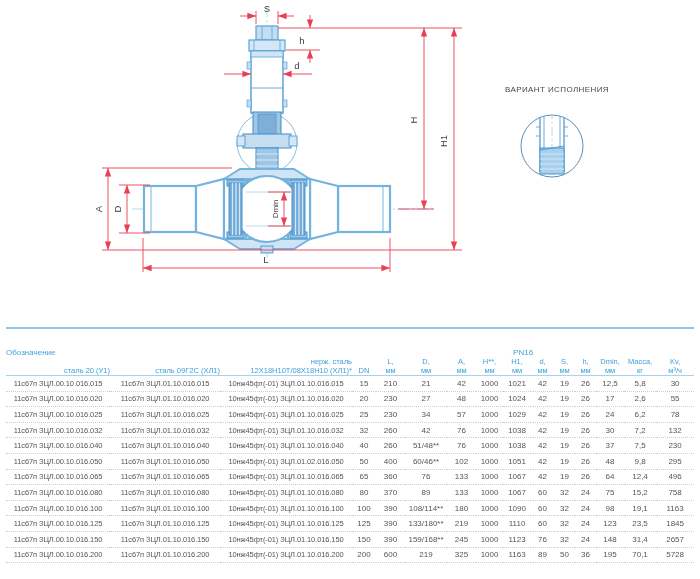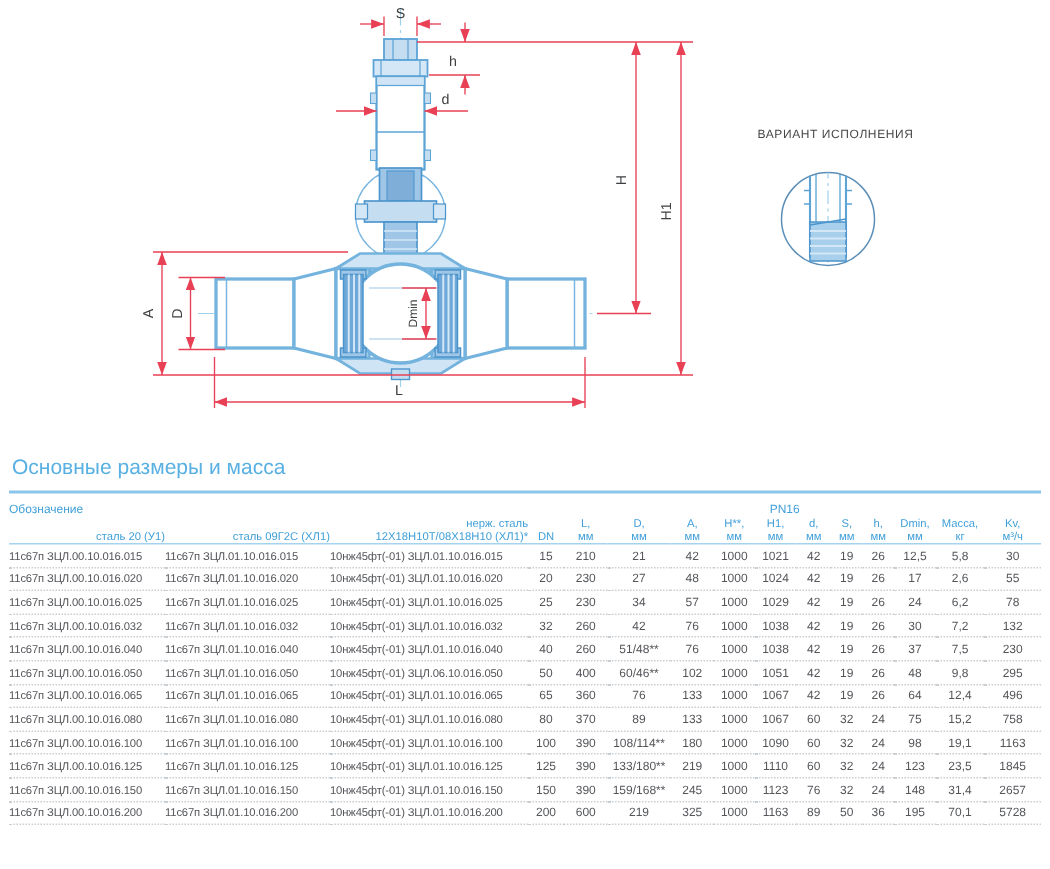--- a/index.html
+++ b/index.html
@@ -3,31 +3,31 @@
 <meta charset="utf-8">
 <style>
   html,body{margin:0;padding:0;background:#fff;}
   .stage{position:relative;width:700px;height:579px;background:#fff;overflow:hidden;
          font-family:"Liberation Sans",sans-serif;}
   svg text{font-family:"Liberation Sans",sans-serif;}
 
   .page-title{position:absolute;left:8px;top:303px;font-size:14px;color:#58b0e3;}
   .title-rule{position:absolute;left:6px;top:327px;width:688px;height:2px;background:#8cc6ea;}
 
-  table.dims{position:absolute;left:6px;top:335px;width:688px;border-collapse:collapse;
+  table.dims{position:absolute;left:6px;top:348px;width:688px;border-collapse:collapse;
              table-layout:fixed;font-size:8px;color:#54565a;}
   table.dims th,table.dims td{padding:0;font-weight:normal;white-space:nowrap;overflow:hidden;}
   th.desig-h{text-align:left;color:#3f9fd8;font-size:8px;padding:3px 0 2px 2px;}
   th.pn-h{color:#3f9fd8;font-size:8px;padding:3px 0 2px 0;}
   th.mat{vertical-align:bottom;text-align:right;color:#3f9fd8;font-size:7.5px;
          line-height:9px;padding:0 2px 3px 2px;}
   th.dim{vertical-align:bottom;text-align:center;color:#3f9fd8;font-size:7.5px;
          line-height:9px;padding:0 0 3px 0;}
   tr.hdr2 th{border-bottom:1px solid #a5d2ee;}
-  td.des{text-align:left;font-size:7.5px;letter-spacing:-0.1px;padding-left:2px;margin-left:33px;}
+  td.des{text-align:center;font-size:7.5px;letter-spacing:-0.1px;padding-left:2px;margin-left:33px;}
   td.val{text-align:center;font-size:8px;}
   tbody.data tr td{height:14.6px;border-bottom:1px dotted #c9ced2;}
 </style>
 </head>
 <body>
 
 <div class="stage">
 
   <svg width="700" height="302" viewBox="0 0 700 302" style="position:absolute;left:0;top:0;">
     <defs>
@@ -178,21 +178,20 @@
           <line x1="540" y1="154" x2="564" y2="154"></line>
             <line x1="540" y1="159" x2="564" y2="159"></line>
           <line x1="540" y1="164" x2="564" y2="164"></line>
             <line x1="540" y1="169" x2="564" y2="169"></line>
         </g>
         <line x1="540" y1="150" x2="564" y2="146" stroke="#4b94cc" stroke-width="0.9"></line>
       </g>
     </g>
   </svg>
 
-  <div class="page-title">Основные размеры и масса</div>
   <div class="title-rule"></div>
 
   <table class="dims">
     <colgroup>
       <col style="width:104px">
         <col style="width:110px">
         <col style="width:132px">
       <col style="width:24px">
         <col style="width:29px">
         <col style="width:42px">
@@ -354,21 +353,21 @@
           <td class="val">42</td>
           <td class="val">19</td>
           <td class="val">26</td>
           <td class="val">37</td>
           <td class="val">7,5</td>
           <td class="val">230</td>
         </tr>
         <tr>
           <td class="des">11с67п ЗЦЛ.00.10.016.050</td>
           <td class="des">11с67п ЗЦЛ.01.10.016.050</td>
-          <td class="des">10нж45фт(-01) ЗЦЛ.06.10.016.050</td>
+          <td class="des">10нж45фт(-01) ЗЦЛ.01.02.016.050</td>
           <td class="val">50</td>
           <td class="val">400</td>
           <td class="val">60/46**</td>
           <td class="val">102</td>
           <td class="val">1000</td>
           <td class="val">1051</td>
           <td class="val">42</td>
           <td class="val">19</td>
           <td class="val">26</td>
           <td class="val">48</td>

